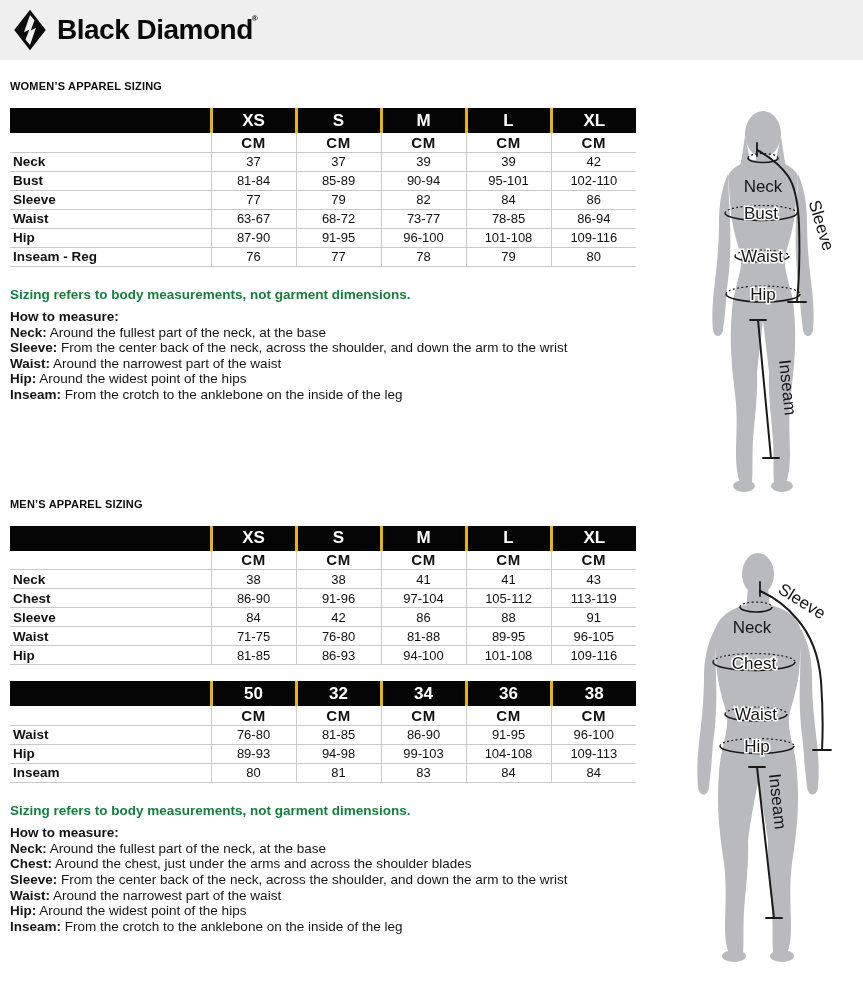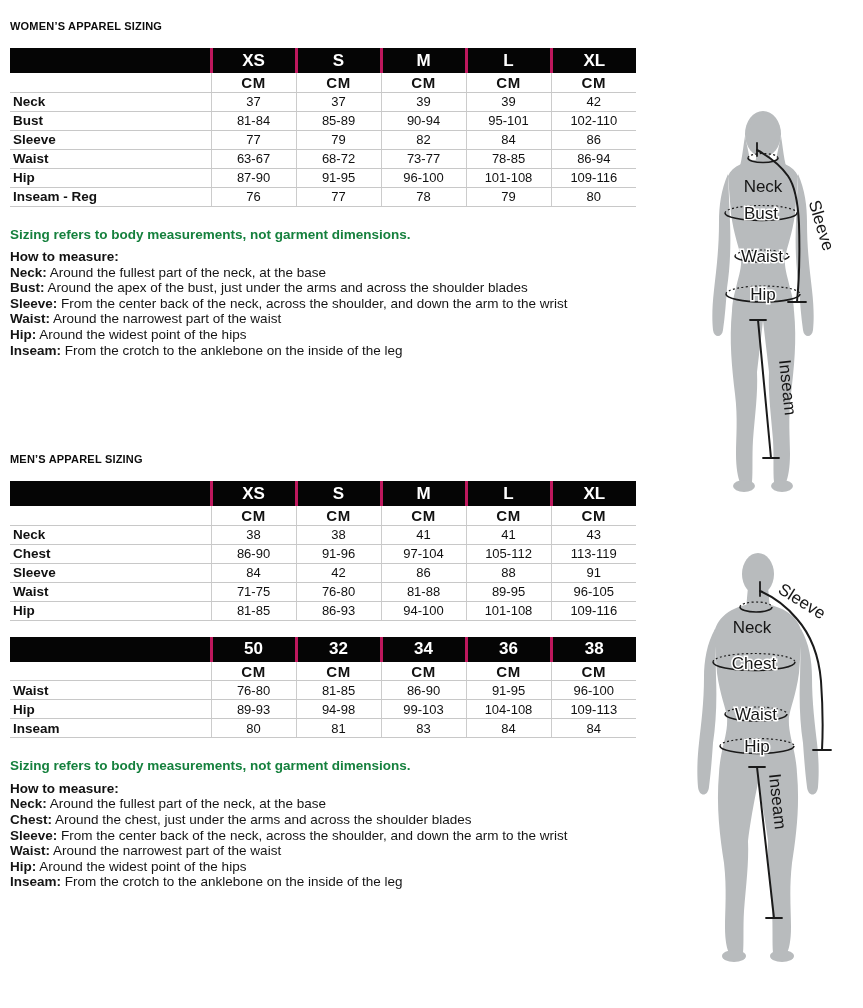--- a/index.html
+++ b/index.html
@@ -44,21 +44,21 @@
   .size-col { width: 85px; }
   th.header-cell {
     background: #050505;
     color: #fff;
     font-size: 17px;
     font-weight: bold;
     height: 25px;
     text-align: center;
     padding: 0;
   }
-  th.header-cell.size-col { border-left: 3px solid #be185d; }
+  th.header-cell.size-col { border-left: 3px solid #eab308; }
   tr.unit-row td {
     height: 19px;
     border-bottom: 1px solid #c8c8c8;
     font-size: 15px;
     font-weight: bold;
     letter-spacing: 0.5px;
     text-align: center;
     padding: 0;
   }
   tr.unit-row td.size-col,
@@ -92,20 +92,30 @@
   .m-line { stroke:#1a1a1a; stroke-width:2; fill:none; stroke-linecap:round; }
   .m-tick { stroke:#1a1a1a; stroke-width:1.8; stroke-linecap:round; }
   .ell-solid { stroke:#1a1a1a; stroke-width:1.6; fill:none; }
   .ell-dash { stroke:#1a1a1a; stroke-width:1.2; fill:none; stroke-dasharray:2,2.4; }
 </style>
 </head>
 <body>
 
 <div class="page">
 
+  <header class="site-header">
+    <a class="logo">
+      <svg class="logo-icon" viewBox="0 0 44 56">
+        <path d="M22,1 L43,28 L22,55 L1,28 Z" fill="#0a0a0a"></path>
+        <path d="M22,8 L14,31 L21,27.5 L16,41 L22,48 L30,25 L23,28.5 L28,15 Z" fill="#efefef"></path>
+      </svg>
+      <span class="logo-text">Black Diamond</span>
+      <span class="logo-reg">®</span>
+    </a>
+  </header>
 
   <section class="section women-section">
     <h2 class="section-title">WOMEN’S APPAREL SIZING</h2>
     <div class="sizing-table-wrap">
         <table class="sizing-table">
           <thead>
             <tr class="">
               <th class="header-cell label-col"></th>
               <th class="header-cell size-col">XS</th>
               <th class="header-cell size-col">S</th>
@@ -171,21 +181,20 @@
               <td class="value-cell size-col">79</td>
               <td class="value-cell size-col">80</td>
             </tr>
           </tbody>
         </table>
       </div>
     <p class="sizing-note">Sizing refers to body measurements, not garment dimensions.</p>
     <p class="notes-title">How to measure:</p>
     <div class="notes">
         <p class=""><strong>Neck:</strong><span> Around the fullest part of the neck, at the base</span></p>
-        <p class=""><strong>Bust:</strong><span> Around the apex of the bust, just under the arms and across the shoulder blades</span></p>
         <p class=""><strong>Sleeve:</strong><span> From the center back of the neck, across the shoulder, and down the arm to the wrist</span></p>
         <p class=""><strong>Waist:</strong><span> Around the narrowest part of the waist</span></p>
         <p class=""><strong>Hip:</strong><span> Around the widest point of the hips</span></p>
         <p class=""><strong>Inseam:</strong><span> From the crotch to the anklebone on the inside of the leg</span></p>
       </div>
   </section>
 
   <section class="section men-section">
     <h2 class="section-title">MEN’S APPAREL SIZING</h2>
     <div class="sizing-table-wrap">

